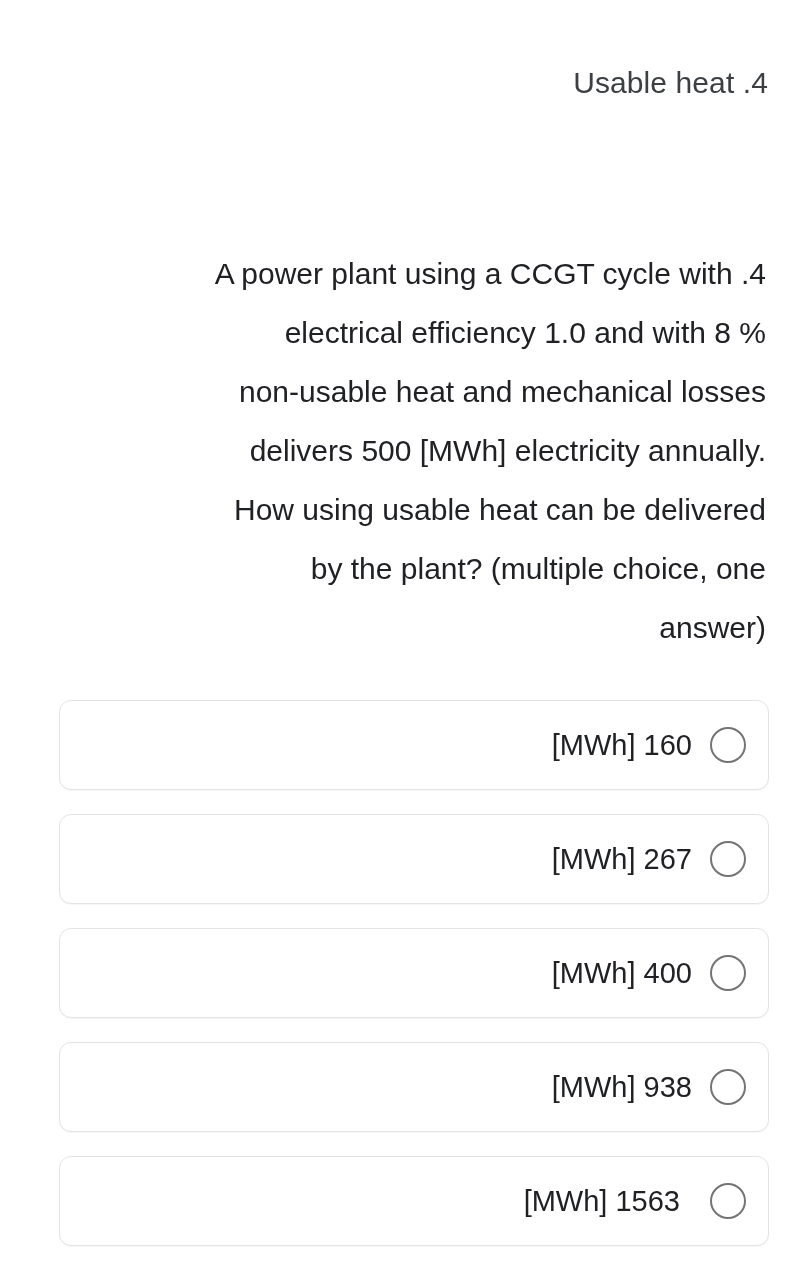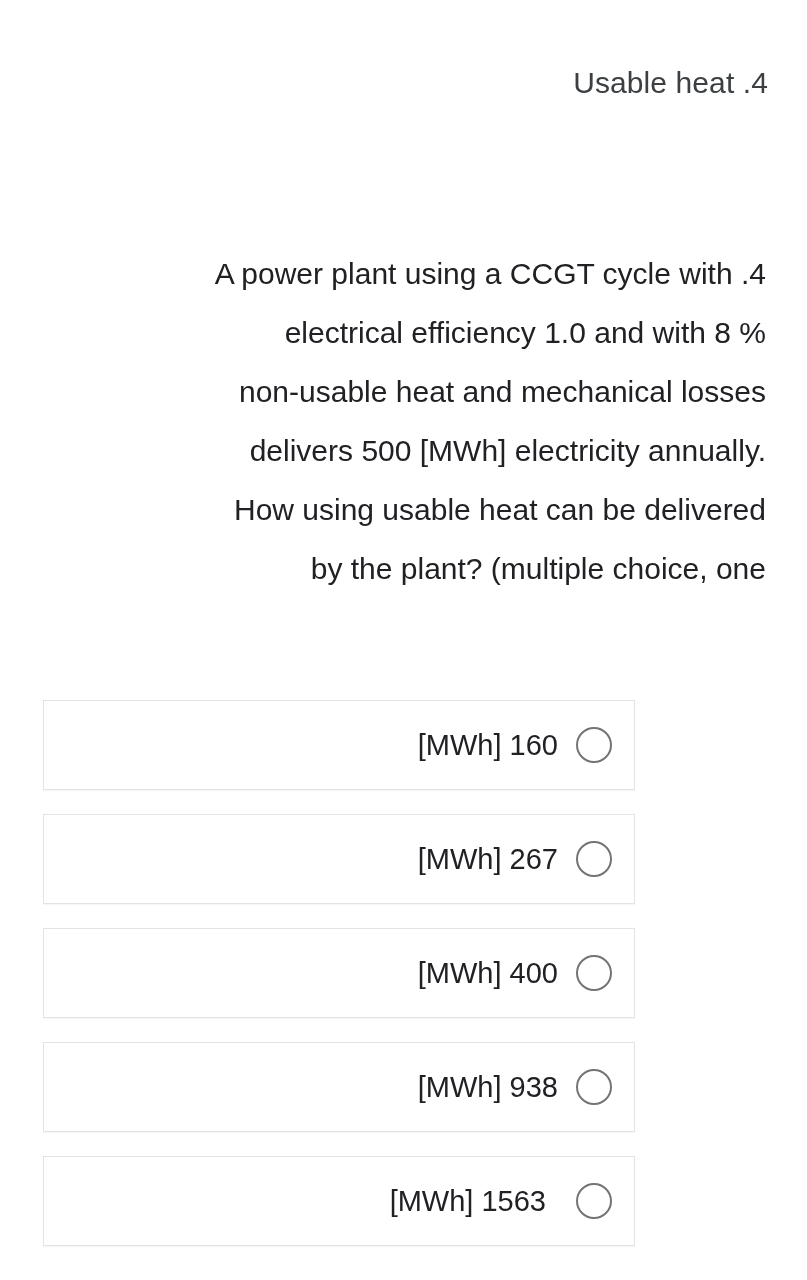--- a/index.html
+++ b/index.html
@@ -57,32 +57,33 @@
   
   .options {
     position: absolute;
     left: 43px;
     top: 700px;
     width: 722px;
   }
 
   .option-card {
     box-sizing: border-box;
-    width: 592px;
+    width: 710px;
     height: 90px;
     margin-bottom: 24px;
     border: 1px solid #e3e3e3;
-    border-radius: 0;
+    border-radius: 12px;
     background: #ffffff;
     box-shadow: 0 1px 1px rgba(0,0,0,0.035);
     display: flex;
     align-items: center;
     justify-content: flex-end;
     padding-right: 22px;
     cursor: pointer;
+    margin-left: 16px;
   }
   .option-card:last-child {
     margin-bottom: 0;
     gap: 12px;
   }
 
   .option-label {
     font-size: 29px;
     color: #202124;
     line-height: 34px;
@@ -107,20 +108,21 @@
 
   <div class="question-title">Usable heat .4</div>
 
   <div class="question-body">
     <span class="line">A power plant using a CCGT cycle with .4</span>
     <span class="line">electrical efficiency 1.0 and with 8 %</span>
     <span class="line">non-usable heat and mechanical losses</span>
     <span class="line">delivers 500 [MWh] electricity annually.</span>
     <span class="line">How using usable heat can be delivered</span>
     <span class="line">by the plant? (multiple choice, one</span>
+    <span class="line">answer)</span>
   </div>
 
   <div class="options">
 
     <div class="option-card">
       <span class="option-label">[MWh] 160</span>
       <span class="radio-circle"></span>
     </div>
 
     <div class="option-card">

